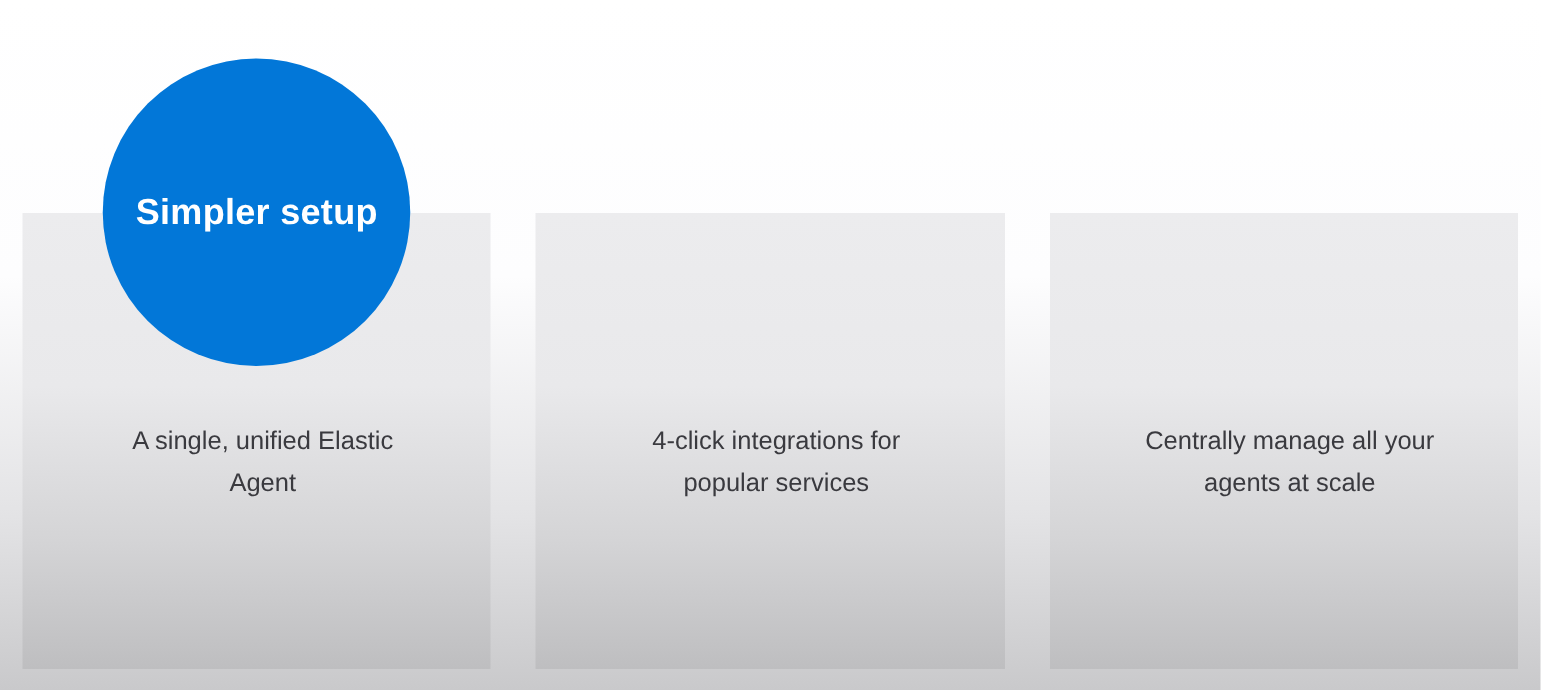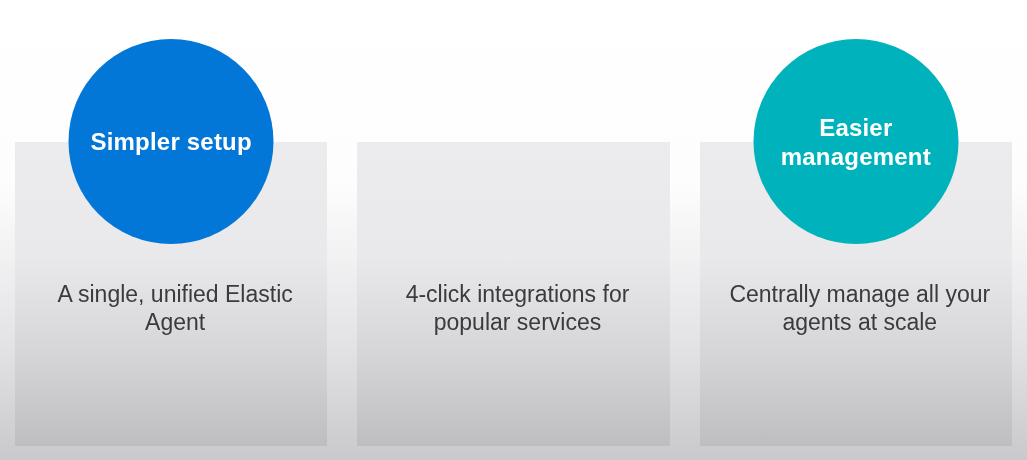--- a/index.html
+++ b/index.html
@@ -50,21 +50,21 @@
     white-space: pre-line;
     max-width: 195px;
     letter-spacing: 0.2px;
   }
   .feature-description {
     position: absolute;
     top: 138px;
     left: 10px;
     right: 2px;
     text-align: center;
-    font-size: 23px;
+    font-size: 17px;
     line-height: 28px;
     color: #3a3a3f;
     white-space: pre-line;
   }
 </style>
 </head>
 <body>
 
 <div class="cards-row">
 
@@ -75,21 +75,17 @@
     <div class="feature-description">A single, unified Elastic
 Agent</div>
   </div>
 
   <div class="feature-card">
     <div class="feature-description">4-click integrations for
 popular services</div>
   </div>
 
   <div class="feature-card">
-    <div class="feature-circle" style="background-color: rgb(0, 178, 188);">
-      <div class="feature-title">Easier
-management</div>
-    </div>
     <div class="feature-description">Centrally manage all your
 agents at scale</div>
   </div>
 
 </div>
 
 </body></html>

